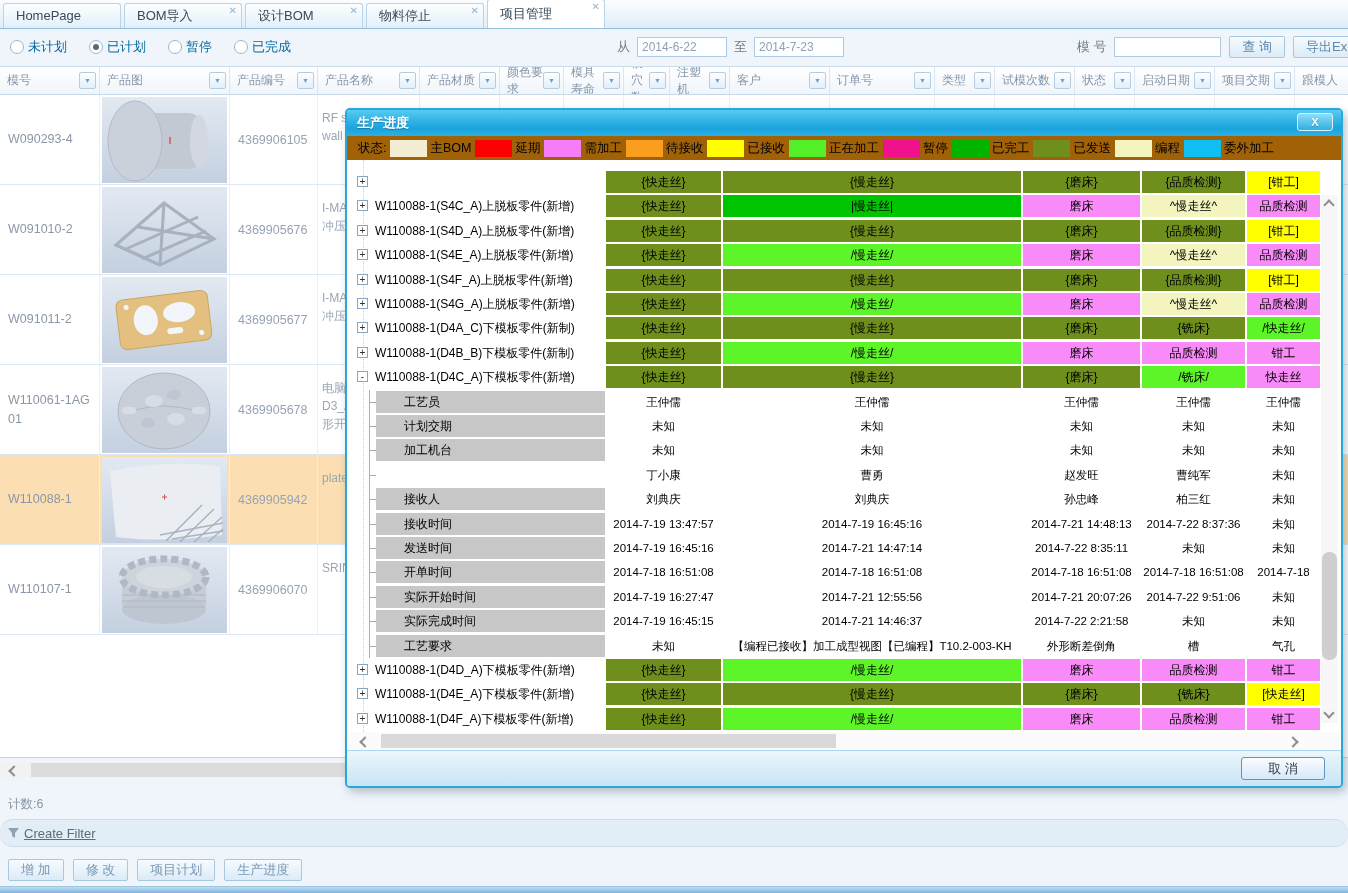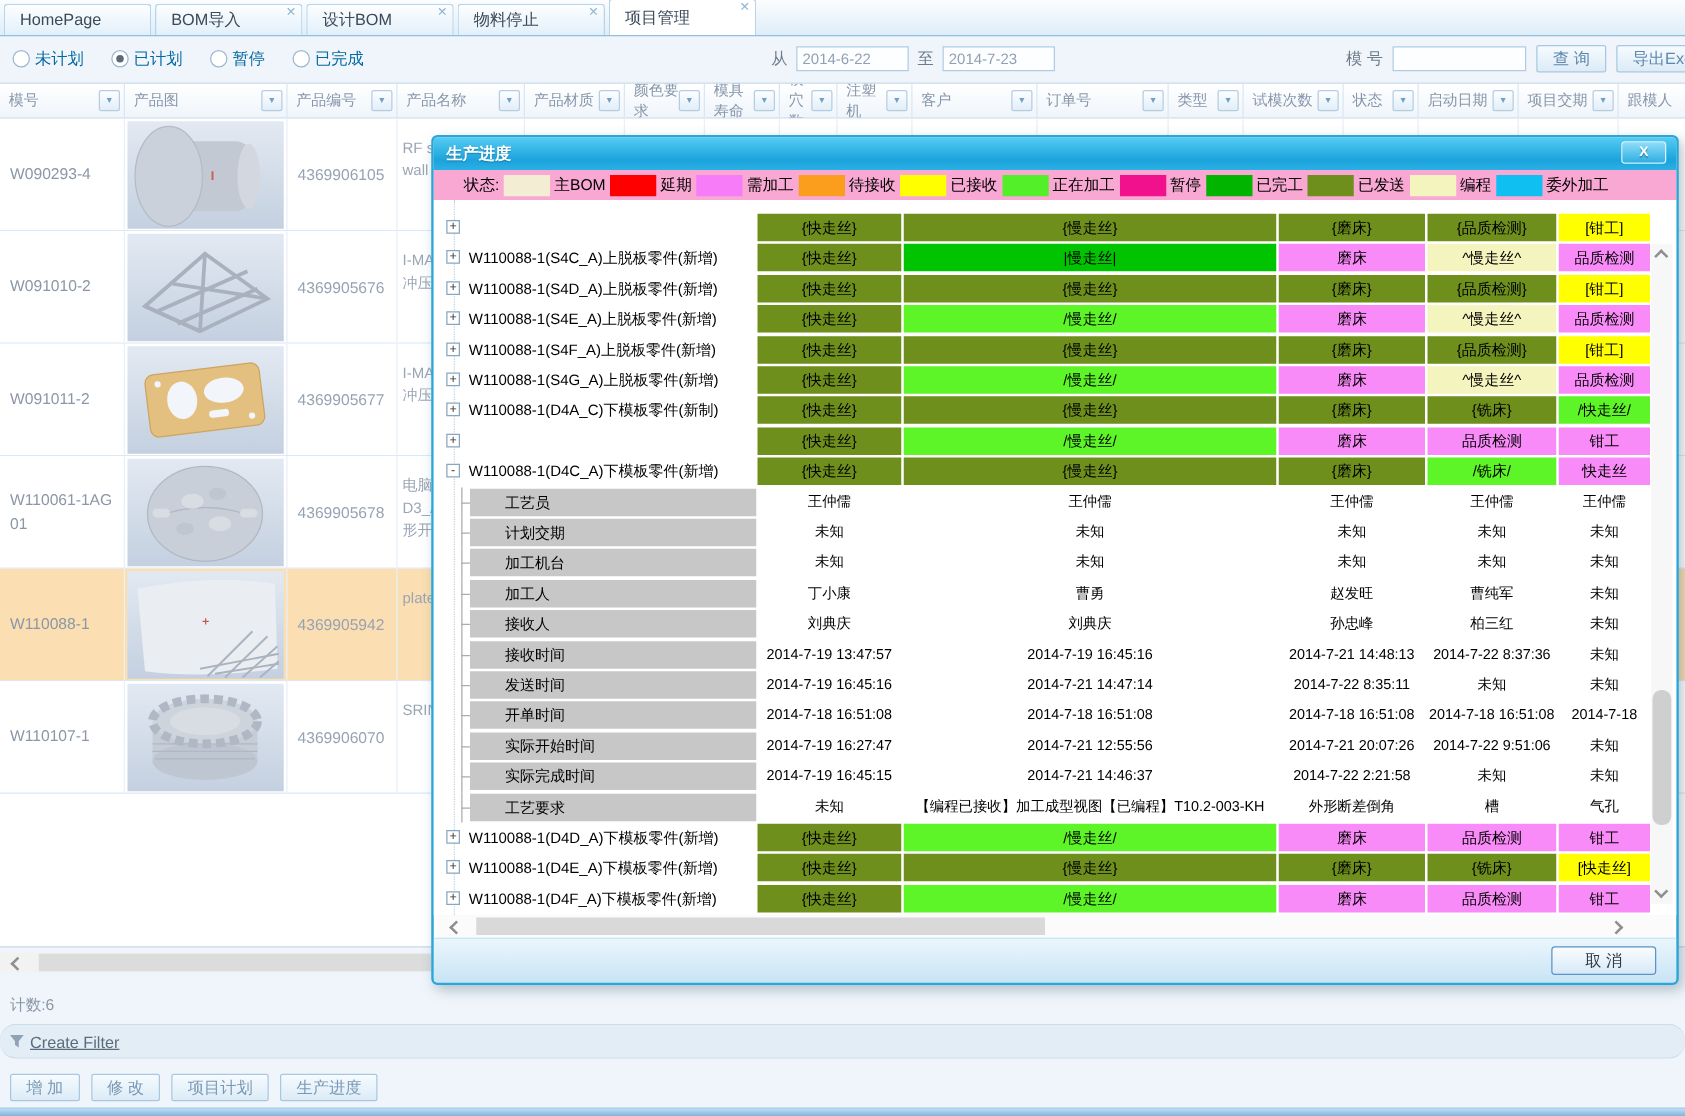--- a/index.html
+++ b/index.html
@@ -68,22 +68,22 @@
   .modal{position:absolute;left:345px;top:108px;width:998px;height:680px;background:#fff;
          border:2px solid #29A8D8;border-radius:5px;box-sizing:border-box;
          box-shadow:3px 4px 10px rgba(60,90,110,.35);}
   .mtitle{position:absolute;top:0;left:0;right:0;height:26px;border-radius:3px 3px 0 0;
           background:linear-gradient(#55CBF1,#1BA3DC 70%,#2BB0E4);color:#fff;font-size:13px;
           font-weight:bold;line-height:26px;padding-left:10px;box-sizing:border-box;
           text-shadow:0 1px 1px rgba(0,60,90,.4);}
   .mclose{position:absolute;top:3px;right:8px;width:36px;height:18px;border:1px solid #D9F2FC;
           border-radius:3px;background:linear-gradient(#8EDCF8,#2FAFE2);color:#fff;
           font-size:11px;font-weight:bold;text-align:center;line-height:17px;box-sizing:border-box;}
-  .legend{position:absolute;top:26px;left:0;right:0;height:24px;background:#f9a8d4;
-          display:flex;align-items:center;padding-left:24px;font-size:12.5px;color:#000;}
+  .legend{position:absolute;top:26px;left:0;right:0;height:24px;background:#a16207;
+          display:flex;align-items:center;padding-left:11px;font-size:12.5px;color:#000;}
   .litem{display:flex;align-items:center;gap:3px;margin-left:4px;}
   .swatch{width:37px;height:17px;flex:none;}
   .mgrid{position:absolute;top:50px;left:0;width:994px;height:572px;background:#fff;overflow:hidden;}
   .treeline{position:absolute;left:16px;top:0;bottom:0;border-left:1px dotted #C3D2DF;}
   .prow{position:absolute;left:0;width:994px;height:24.4px;}
   .exp{position:absolute;left:10px;top:6px;width:11px;height:11px;border:1px solid #88A6C0;
        background:#fff;color:#333;font-size:10px;line-height:9px;text-align:center;box-sizing:border-box;}
   .plabel{position:absolute;left:28px;top:0;width:230px;height:24.4px;line-height:24.4px;
           color:#000;font-size:12px;white-space:nowrap;overflow:hidden;}
   .ck{position:absolute;top:1px;height:22px;line-height:22px;text-align:center;font-size:12px;
@@ -544,20 +544,21 @@
         <div class="exp">+</div>
         <div class="plabel">W110088-1(D4A_C)下模板零件(新制)</div>
         <div class="ck" style="left: 259px; width: 115px; background: rgb(110, 143, 27);">{快走丝}</div>
         <div class="ck" style="left: 376px; width: 298px; background: rgb(110, 143, 27);">{慢走丝}</div>
         <div class="ck" style="left: 676px; width: 117px; background: rgb(110, 143, 27);">{磨床}</div>
         <div class="ck" style="left: 795px; width: 103px; background: rgb(110, 143, 27);">{铣床}</div>
         <div class="ck" style="left: 900px; width: 73px; background: rgb(93, 245, 39);">/快走丝/</div>
       </div>
       <div class="prow" style="top: 180.8px;">
         <div class="exp">+</div>
+        <div class="plabel">W110088-1(D4B_B)下模板零件(新制)</div>
         <div class="ck" style="left: 259px; width: 115px; background: rgb(110, 143, 27);">{快走丝}</div>
         <div class="ck" style="left: 376px; width: 298px; background: rgb(93, 245, 39);">/慢走丝/</div>
         <div class="ck" style="left: 676px; width: 117px; background: rgb(249, 139, 249);">磨床</div>
         <div class="ck" style="left: 795px; width: 103px; background: rgb(249, 139, 249);">品质检测</div>
         <div class="ck" style="left: 900px; width: 73px; background: rgb(249, 139, 249);">钳工</div>
       </div>
       <div class="prow" style="top: 205.2px;">
         <div class="exp">-</div>
         <div class="plabel">W110088-1(D4C_A)下模板零件(新增)</div>
         <div class="ck" style="left: 259px; width: 115px; background: rgb(110, 143, 27);">{快走丝}</div>
@@ -584,21 +585,20 @@
       </div>
       <div class="drow" style="top: 278.4px;">
         <div class="dlabel">加工机台</div>
         <div class="dval" style="left: 259px; width: 115px;">未知</div>
         <div class="dval" style="left: 376px; width: 298px;">未知</div>
         <div class="dval" style="left: 676px; width: 117px;">未知</div>
         <div class="dval" style="left: 795px; width: 103px;">未知</div>
         <div class="dval" style="left: 900px; width: 73px;">未知</div>
       </div>
       <div class="drow" style="top: 302.8px;">
-        <div class="dlabel">加工人</div>
         <div class="dval" style="left: 259px; width: 115px;">丁小康</div>
         <div class="dval" style="left: 376px; width: 298px;">曹勇</div>
         <div class="dval" style="left: 676px; width: 117px;">赵发旺</div>
         <div class="dval" style="left: 795px; width: 103px;">曹纯军</div>
         <div class="dval" style="left: 900px; width: 73px;">未知</div>
       </div>
       <div class="drow" style="top: 327.2px;">
         <div class="dlabel">接收人</div>
         <div class="dval" style="left: 259px; width: 115px;">刘典庆</div>
         <div class="dval" style="left: 376px; width: 298px;">刘典庆</div>

